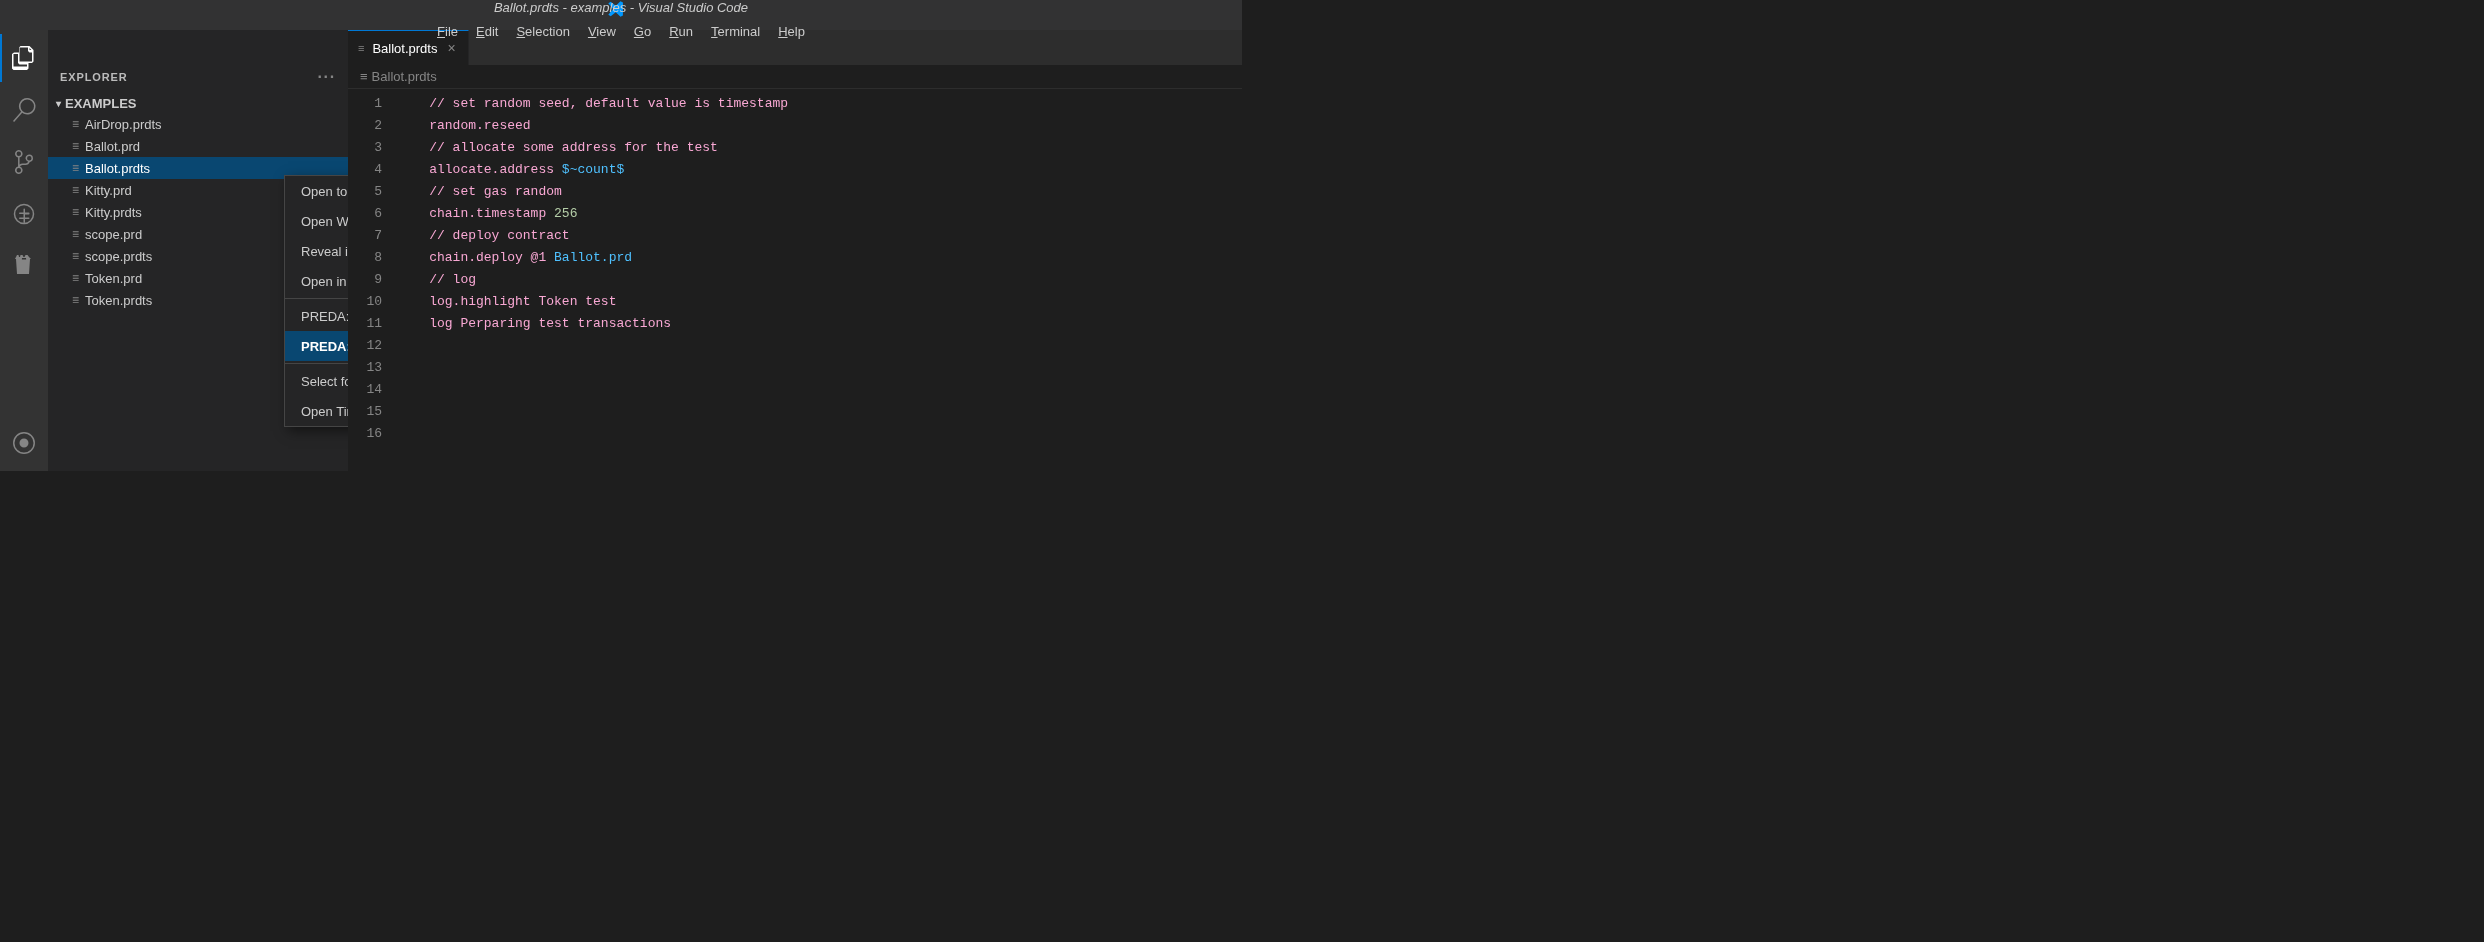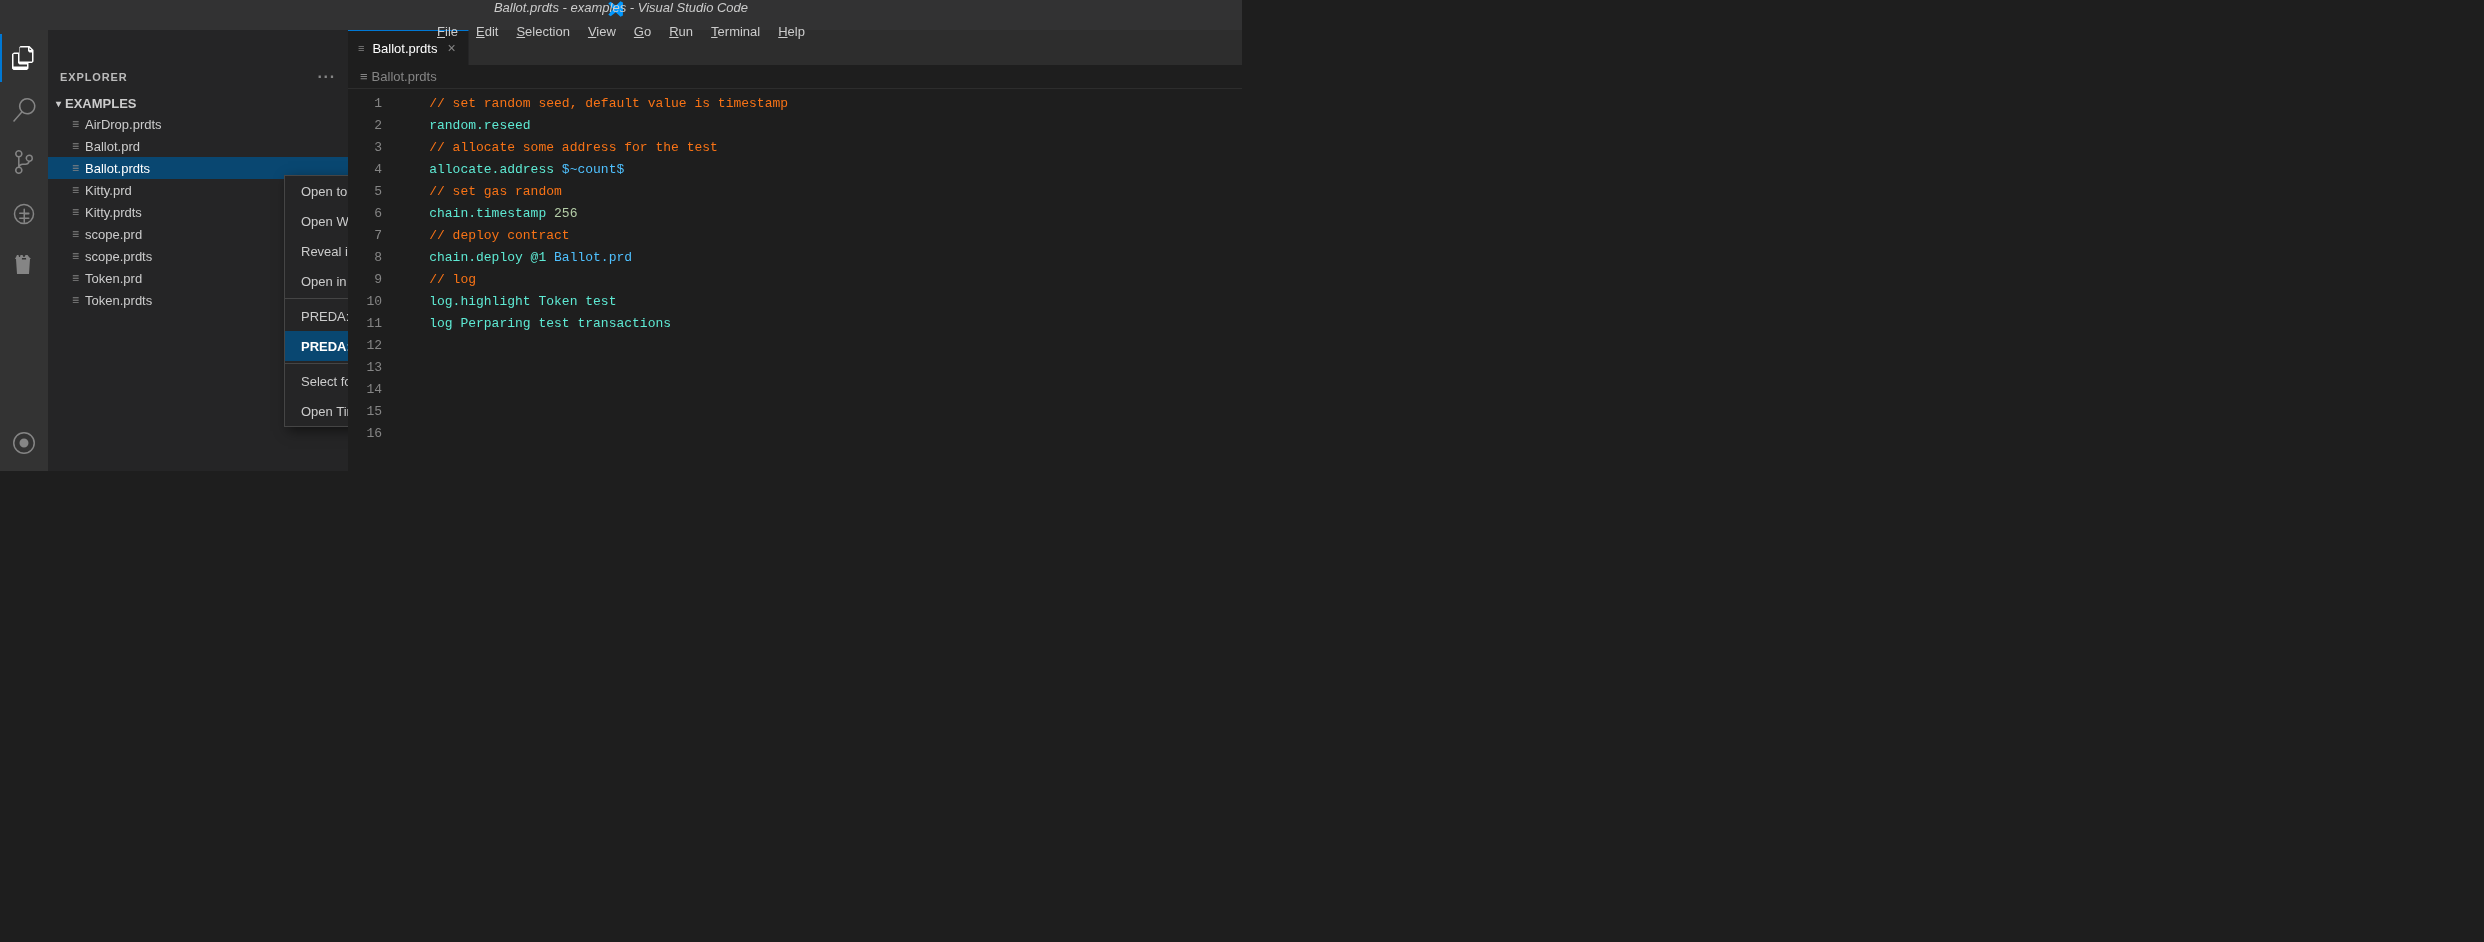--- a/index.html
+++ b/index.html
@@ -249,23 +249,23 @@
     .line-numbers div { line-height: 22px; }
     .code-content {
       flex: 1;
       padding-top: 4px;
       overflow: hidden;
     }
     .code-line {
       line-height: 22px;
       white-space: pre;
     }
-    .comment { color: #f97316; }
+    .comment { color: #f9a8d4; }
     .number-val { color: #b5cea8; margin-top: 33px; }
-    .normal { color: #5eead4; }
+    .normal { color: #f9a8d4; }
     .highlight { color: #4fc1ff; }
   </style>
 </head>
 <body>
 
 <div class="title-bar">
   <span class="title-bar-logo">
     <svg width="18" height="18" viewBox="0 0 100 100" fill="#0098ff">
       <path d="M74.9 7.4L48.6 31.4 20.8 10 7.4 17.6l25.8 32.4L7.4 82.4 20.8 90l27.8-21.4 26.3 24 13.7-7V14.4z"></path>
     </svg>

